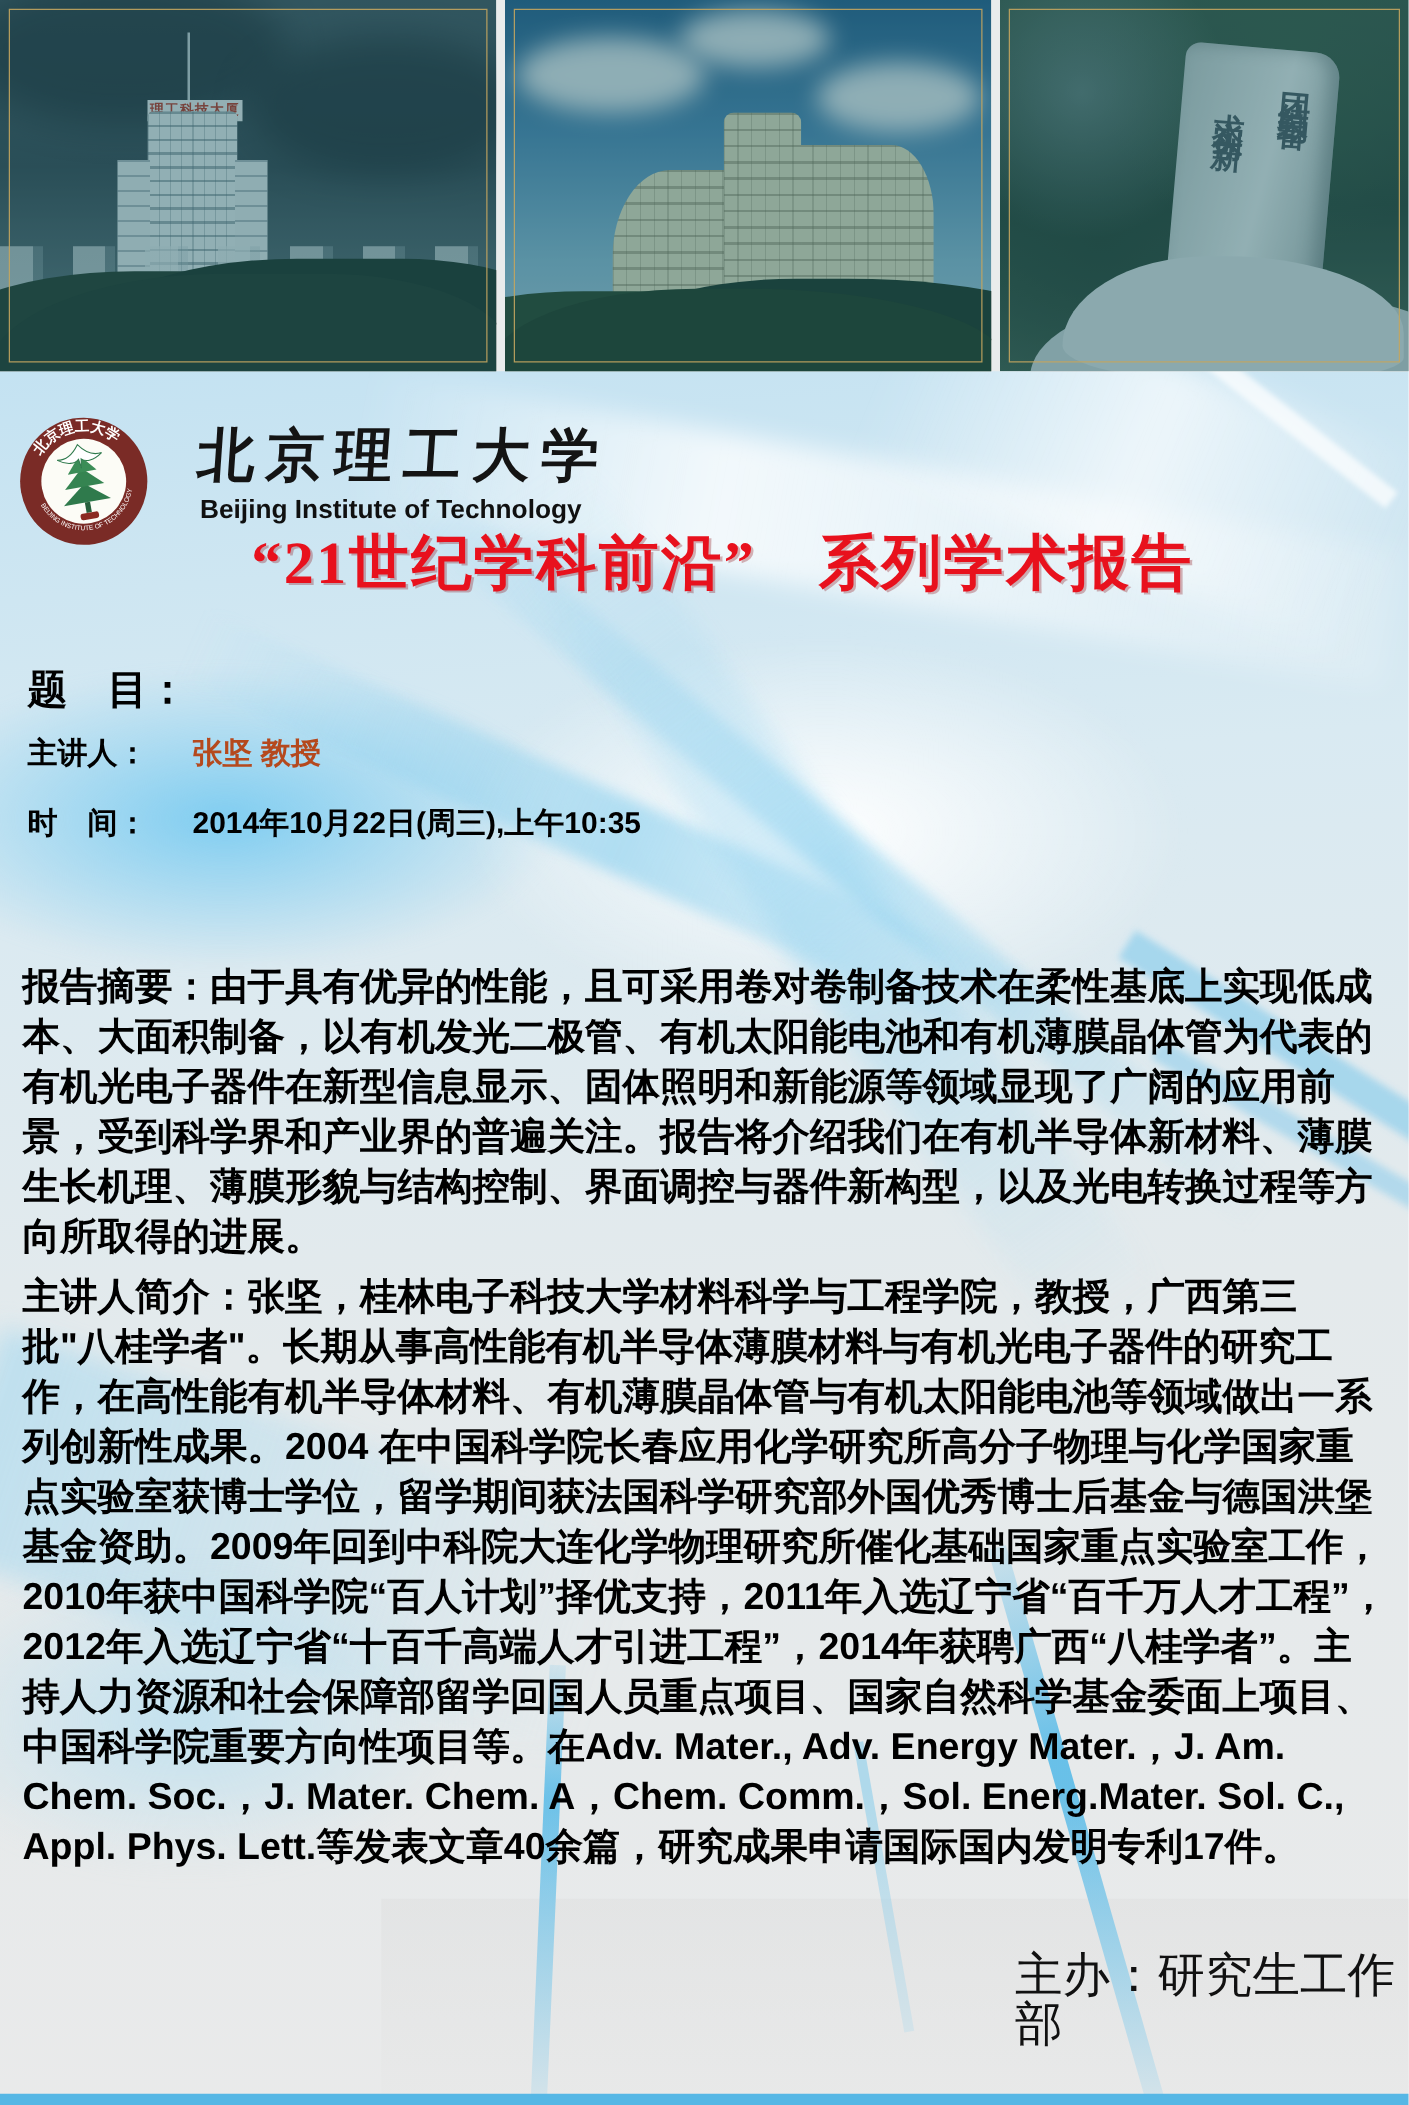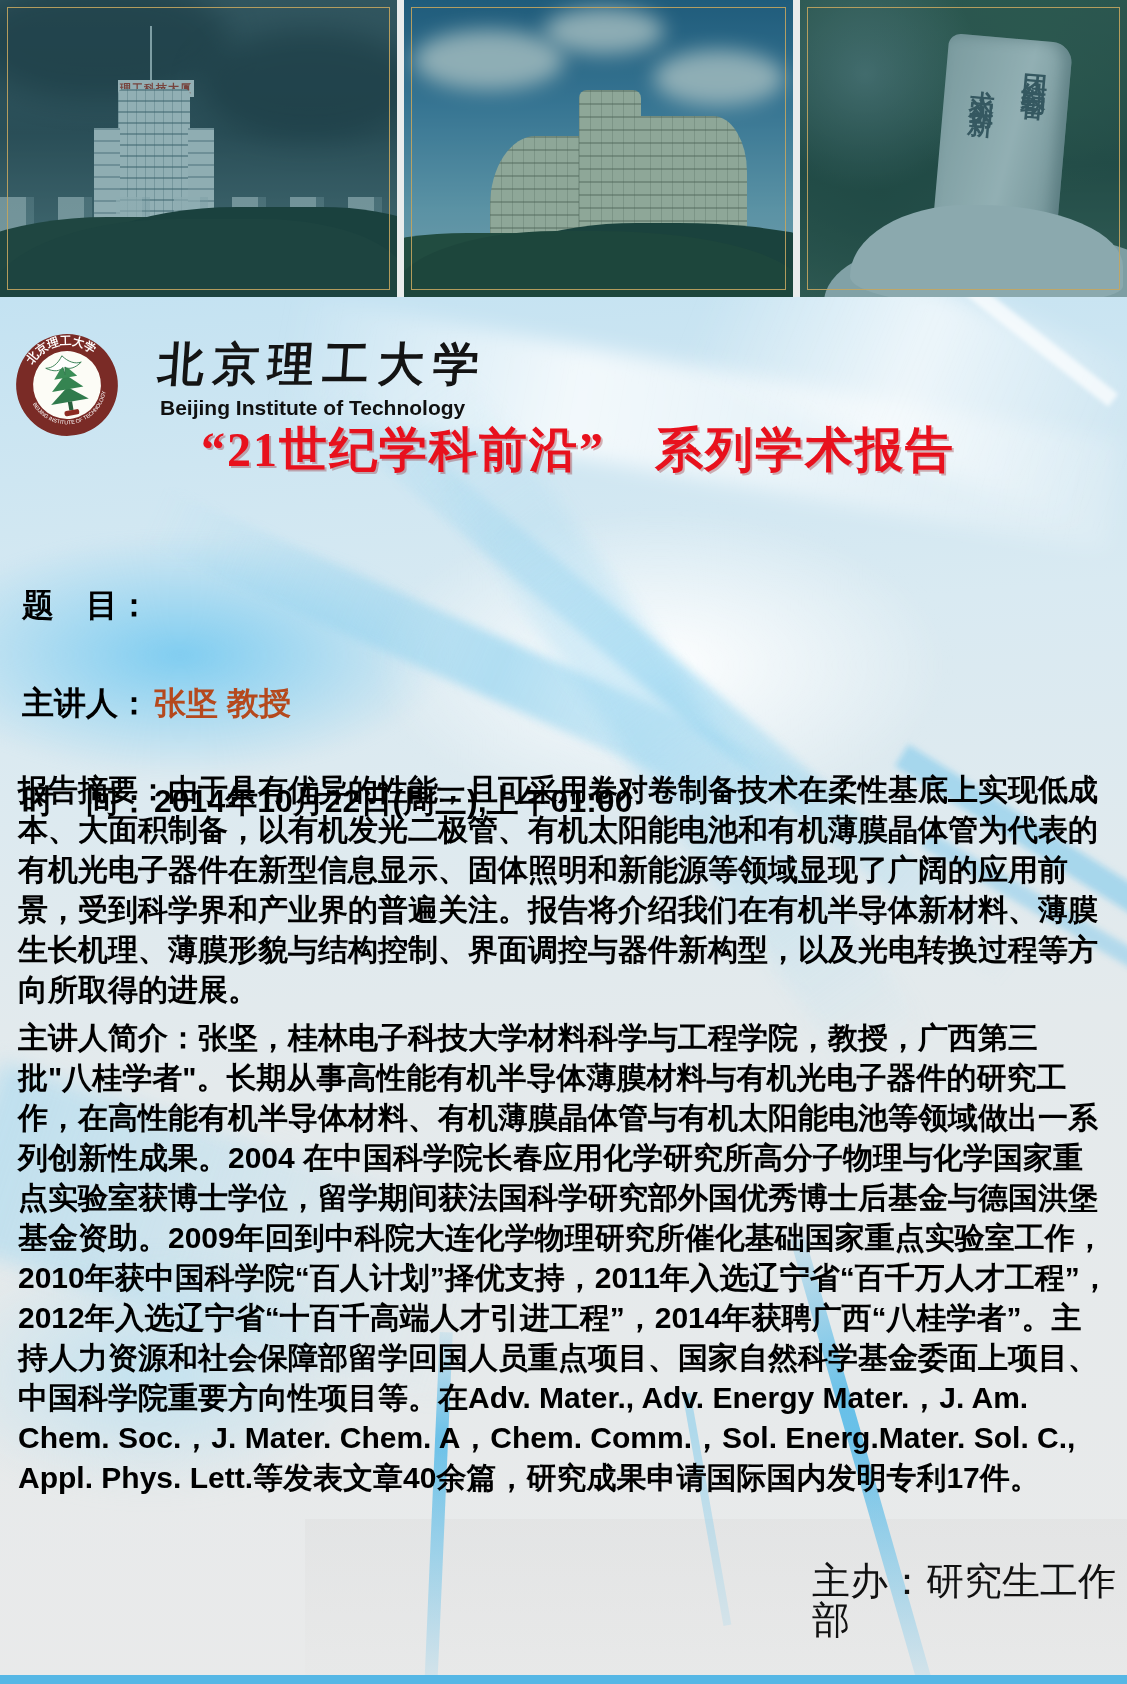--- a/index.html
+++ b/index.html
@@ -88,24 +88,24 @@
   
   .emblem{position:absolute;left:14px;top:332px;width:106px;height:106px;transform:rotate(-10deg);z-index:2;}
   .uni-cn{position:absolute;left:158px;top:334px;z-index:2;font-family:"Liberation Serif",serif;font-weight:900;
       font-size:46px;letter-spacing:9px;color:#141414;transform:skewX(-4deg);}
   .uni-en{position:absolute;left:160px;top:396px;z-index:2;font-weight:bold;font-size:21px;color:#101010;}
   .main-title{position:absolute;left:0;top:418px;width:1060px;text-align:center;z-index:2;
       font-family:"Liberation Serif",serif;font-weight:bold;font-size:48px;letter-spacing:2px;color:#e8111d;
       text-shadow:2px 2px 0 rgba(140,10,15,.3);padding-left:48px;}
   
   .info{position:absolute;left:22px;top:530px;z-index:2;}
-  .irow{display:flex;align-items:flex-end;height:56px;margin-top:42px;}
+  .irow{display:flex;align-items:flex-start;height:56px;}
   .ilabel{min-width:132px;}
   .row-topic{font-family:"Liberation Serif",serif;font-weight:600;font-size:32px;color:#000;}
-  .row-sans{font-weight:bold;font-size:32px;color:#000;}
+  .row-sans{font-weight:bold;font-size:24px;color:#000;}
   .speaker-val{color:#b5491d;}
   
   .para{position:absolute;left:18px;width:1092px;z-index:2;font-weight:bold;font-size:30px;line-height:40px;color:#000;}
   .abstract{top:770px;}
   .bio{top:1018px;}
   
   .footer{position:absolute;left:812px;top:1562px;z-index:2;font-size:38px;line-height:39px;color:#111;}
 </style>
 </head>
 <body>
@@ -198,21 +198,21 @@
   <div class="info">
     <div class="irow row-topic">
       <span class="ilabel">题　目：</span>
     </div>
     <div class="irow row-sans">
       <span class="ilabel">主讲人：</span>
       <span class="speaker-val">张坚 教授</span>
     </div>
     <div class="irow row-sans">
       <span class="ilabel">时　间：</span>
-      <span>2014年10月22日(周三),上午01:00</span>
+      <span>2014年10月22日(周三),上午10:35</span>
     </div>
   </div>
 
   <div class="para abstract">报告摘要：由于具有优异的性能，且可采用卷对卷制备技术在柔性基底上实现低成本、大面积制备，以有机发光二极管、有机太阳能电池和有机薄膜晶体管为代表的有机光电子器件在新型信息显示、固体照明和新能源等领域显现了广阔的应用前景，受到科学界和产业界的普遍关注。报告将介绍我们在有机半导体新材料、薄膜生长机理、薄膜形貌与结构控制、界面调控与器件新构型，以及光电转换过程等方向所取得的进展。</div>
 
   <div class="para bio">主讲人简介：张坚，桂林电子科技大学材料科学与工程学院，教授，广西第三批"八桂学者"。长期从事高性能有机半导体薄膜材料与有机光电子器件的研究工作，在高性能有机半导体材料、有机薄膜晶体管与有机太阳能电池等领域做出一系列创新性成果。2004 在中国科学院长春应用化学研究所高分子物理与化学国家重点实验室获博士学位，留学期间获法国科学研究部外国优秀博士后基金与德国洪堡基金资助。2009年回到中科院大连化学物理研究所催化基础国家重点实验室工作，2010年获中国科学院“百人计划”择优支持，2011年入选辽宁省“百千万人才工程”，2012年入选辽宁省“十百千高端人才引进工程”，2014年获聘广西“八桂学者”。主持人力资源和社会保障部留学回国人员重点项目、国家自然科学基金委面上项目、中国科学院重要方向性项目等。在Adv. Mater., Adv. Energy Mater.，J. Am. Chem. Soc.，J. Mater. Chem. A，Chem. Comm.，Sol. Energ.Mater. Sol. C., Appl. Phys. Lett.等发表文章40余篇，研究成果申请国际国内发明专利17件。</div>
 
   <div class="footer">
     <div><span>主办：</span><span>研究生工作部</span></div>
   </div>

